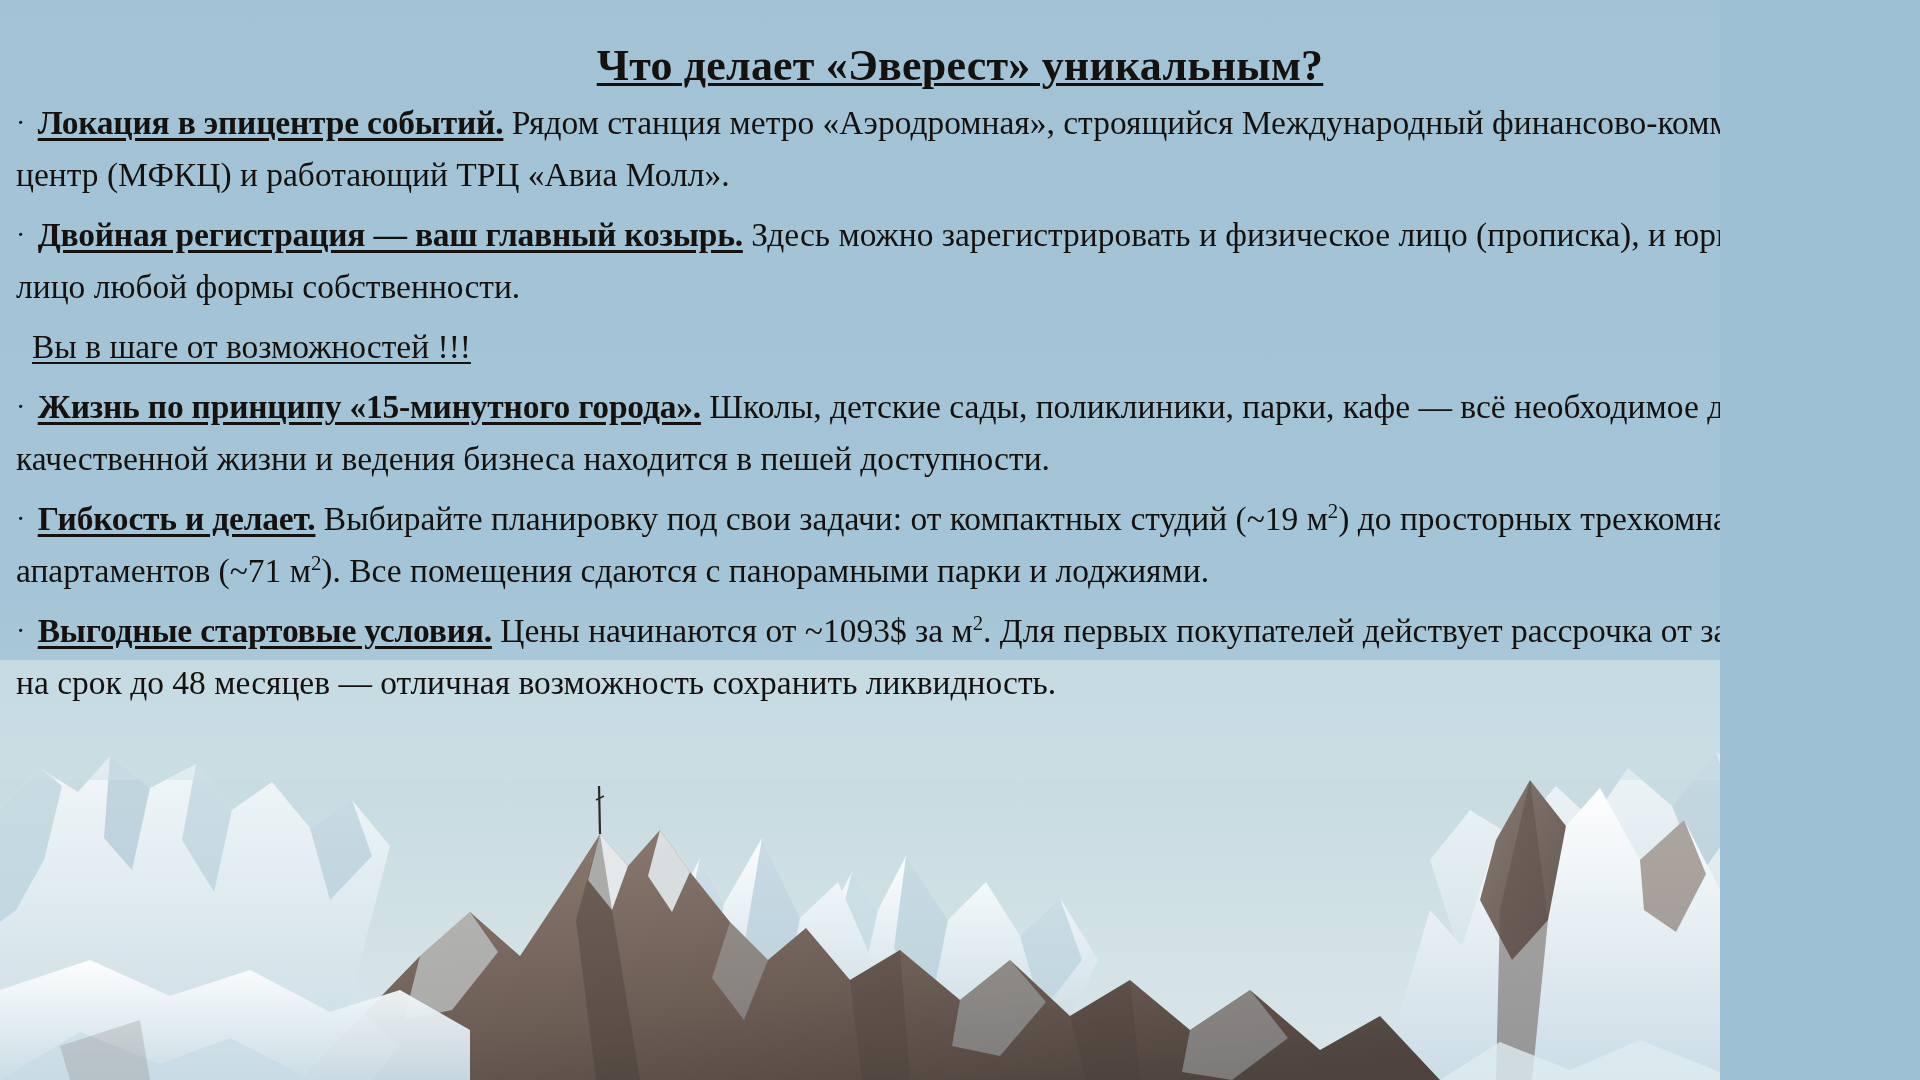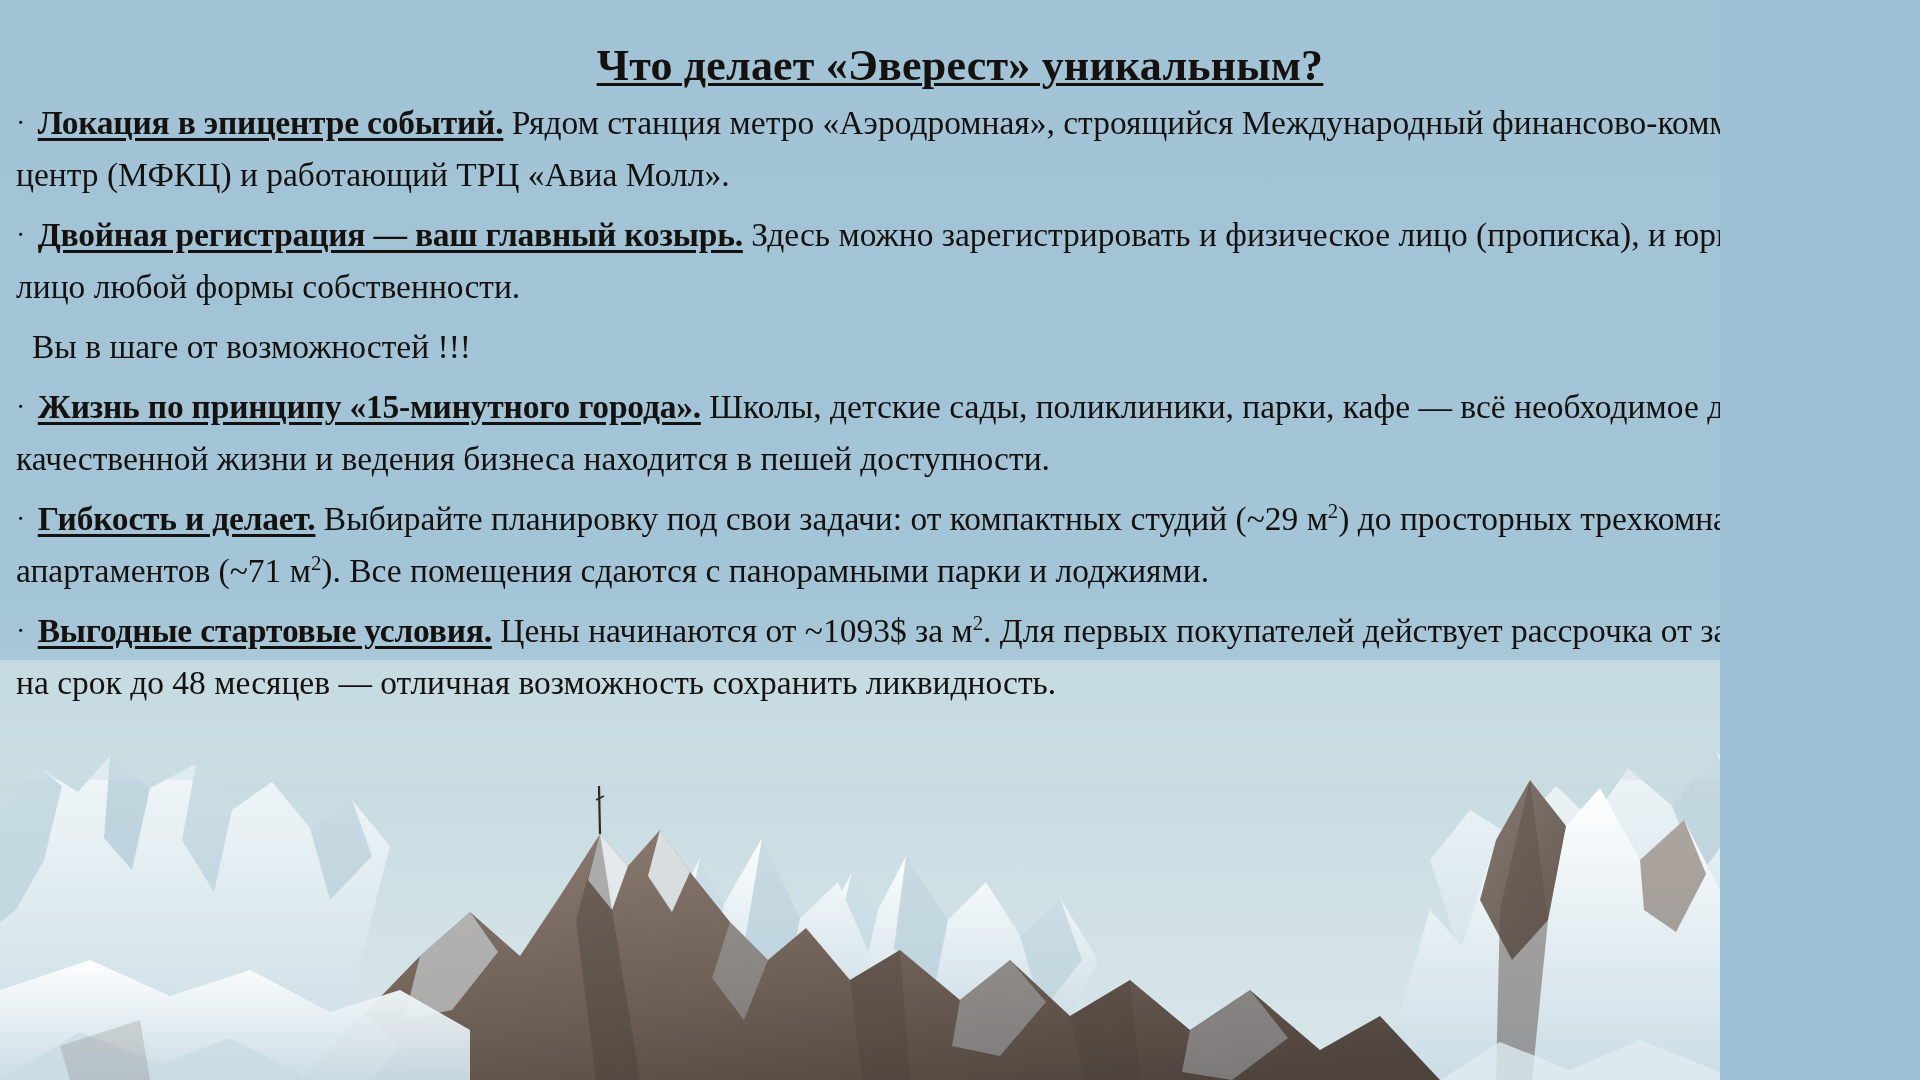--- a/index.html
+++ b/index.html
@@ -77,20 +77,21 @@
   }
   .rest { font-weight: normal; }
 
   .standalone {
     font-size: 33.5px;
     line-height: 52px;
     margin: 0 0 8px 0;
     padding-left: 16px;
   }
   .standalone span {
+    text-decoration: underline;
     text-decoration-thickness: 2px;
     text-underline-offset: 4px;
   }
   sup.sq { font-size: 0.62em; vertical-align: super; line-height: 0; }
 </style>
 </head>
 <body>
 
 <div id="slide">
 
@@ -205,21 +206,21 @@
 
       <li class="bullet">
         <span class="dot">·</span>
         <span class="lead">Жизнь по принципу «15-минутного города».</span>
         <span class="rest">Школы, детские сады, поликлиники, парки, кафе — всё необходимое для качественной жизни и ведения бизнеса находится в пешей доступности.</span>
       </li>
 
       <li class="bullet">
         <span class="dot">·</span>
         <span class="lead">Гибкость и делает.</span>
-        <span class="rest">Выбирайте планировку под свои задачи: от компактных студий (~29 м</span><sup class="sq">2</sup><span class="rest">) до просторных трехкомнатных апартаментов (~71 м</span><sup class="sq">2</sup><span class="rest">). Все помещения сдаются с панорамными парки и лоджиями.</span>
+        <span class="rest">Выбирайте планировку под свои задачи: от компактных студий (~19 м</span><sup class="sq">2</sup><span class="rest">) до просторных трехкомнатных апартаментов (~71 м</span><sup class="sq">2</sup><span class="rest">). Все помещения сдаются с панорамными парки и лоджиями.</span>
       </li>
 
       <li class="bullet">
         <span class="dot">·</span>
         <span class="lead">Выгодные стартовые условия.</span>
         <span class="rest">Цены начинаются от ~1093$ за м</span><sup class="sq">2</sup><span class="rest">. Для первых покупателей действует рассрочка от застройщика на срок до 48 месяцев — отличная возможность сохранить ликвидность.</span>
       </li>
 
     </ul>
   </div>

